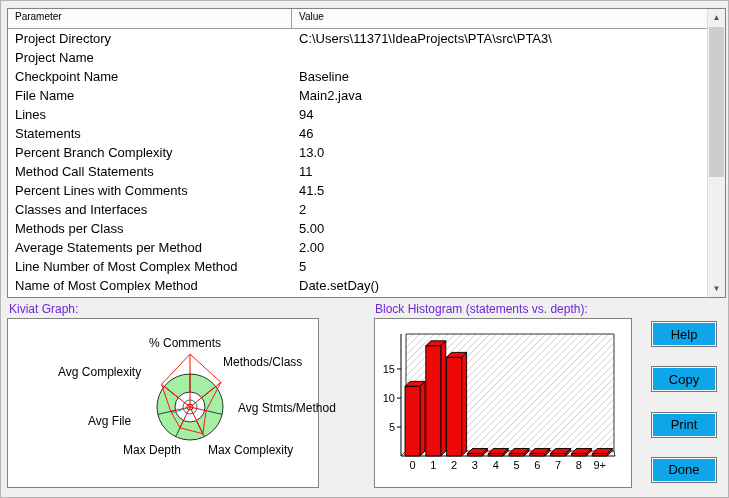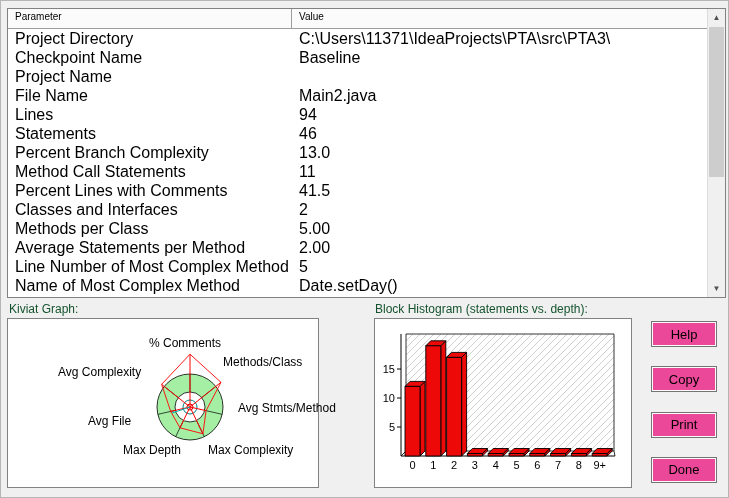--- a/index.html
+++ b/index.html
@@ -6,67 +6,67 @@
   body{background:#d7d7d7;font-family:"Liberation Sans",sans-serif;}
   .screen{position:relative;width:729px;height:498px;background:#f0f0f0;overflow:hidden;border:1px solid #b5b5b5;box-sizing:border-box;}
 
   
   .table-wrap{position:absolute;left:6px;top:7px;width:719px;height:290px;background:#ffffff;border:1px solid #828282;box-sizing:border-box;}
   .thead{display:flex;height:20px;background:#fbfbfb;border-bottom:1px solid #9d9d9d;box-sizing:border-box;}
   .hcell{box-sizing:border-box;padding:2px 0 0 7px;font-size:10px;color:#000;border-right:1px solid #9d9d9d;}
   .hcell.param{width:284px;}
   .hcell.value{flex:1;}
   .rows{position:absolute;top:20px;left:0;right:17px;bottom:1px;overflow:hidden;}
-  .trow{display:flex;height:19px;line-height:19px;font-size:16px;color:#000;}
+  .trow{display:flex;height:19px;line-height:19px;font-size:13px;color:#000;}
   .tcell{box-sizing:border-box;padding-left:7px;white-space:nowrap;overflow:hidden;}
   .tcell.param{width:284px;}
   .tcell.value{flex:1;}
 
   
   .vscroll{position:absolute;top:0;right:0;bottom:0;width:17px;background:#f0f0f0;border-left:1px solid #dcdcdc;}
   .sbtn{position:absolute;left:0;width:17px;height:17px;display:flex;align-items:center;justify-content:center;font-size:8px;color:#505050;background:#f0f0f0;cursor:default;}
   .sbtn.up{top:0;}
   .sbtn.down{bottom:0;}
   .sthumb{position:absolute;left:1px;width:15px;top:18px;height:150px;background:#cdcdcd;}
 
   
-  .sec-label{position:absolute;font-size:12px;color:#14532d;}
+  .sec-label{position:absolute;font-size:12px;color:#6d28d9;}
   #kiviat-label{left:8px;top:301px;}
   #hist-label{left:374px;top:301px;}
   .panel{position:absolute;background:#ffffff;border:1px solid #828282;box-sizing:border-box;}
   #kiviat-panel{left:6px;top:317px;width:312px;height:170px;}
   #hist-panel{left:373px;top:317px;width:258px;height:170px;}
   .klabel{position:absolute;font-size:12px;color:#000;white-space:nowrap;}
 
   
   .btncol{position:absolute;left:650px;top:320px;width:68px;height:162px;display:flex;flex-direction:column;justify-content:space-between;}
-  .btn{width:66px;height:26px;background:#ec4899;border:1px solid #747474;font-size:13px;font-family:"Liberation Sans",sans-serif;color:#000;box-shadow:inset 0 0 0 1px #fbfbfb;cursor:default;}
+  .btn{width:66px;height:26px;background:#0ea5e9;border:1px solid #747474;font-size:13px;font-family:"Liberation Sans",sans-serif;color:#000;box-shadow:inset 0 0 0 1px #fbfbfb;cursor:default;}
 </style>
 </head>
 <body>
 
 <div class="screen">
 
   <div class="table-wrap">
     <div class="thead">
       <div class="hcell param">Parameter</div>
       <div class="hcell value">Value</div>
     </div>
     <div class="rows" id="table-rows">
         <div class="trow">
           <div class="tcell param">Project Directory</div>
           <div class="tcell value">C:\Users\11371\IdeaProjects\PTA\src\PTA3\</div>
         </div>
         <div class="trow">
+          <div class="tcell param">Project Name</div>
+          <div class="tcell value"></div>
+        </div>
+        <div class="trow">
           <div class="tcell param">Checkpoint Name</div>
           <div class="tcell value">Baseline</div>
-        </div>
-        <div class="trow">
-          <div class="tcell param">Project Name</div>
-          <div class="tcell value"></div>
         </div>
         <div class="trow">
           <div class="tcell param">File Name</div>
           <div class="tcell value">Main2.java</div>
         </div>
         <div class="trow">
           <div class="tcell param">Lines</div>
           <div class="tcell value">94</div>
         </div>
         <div class="trow">

